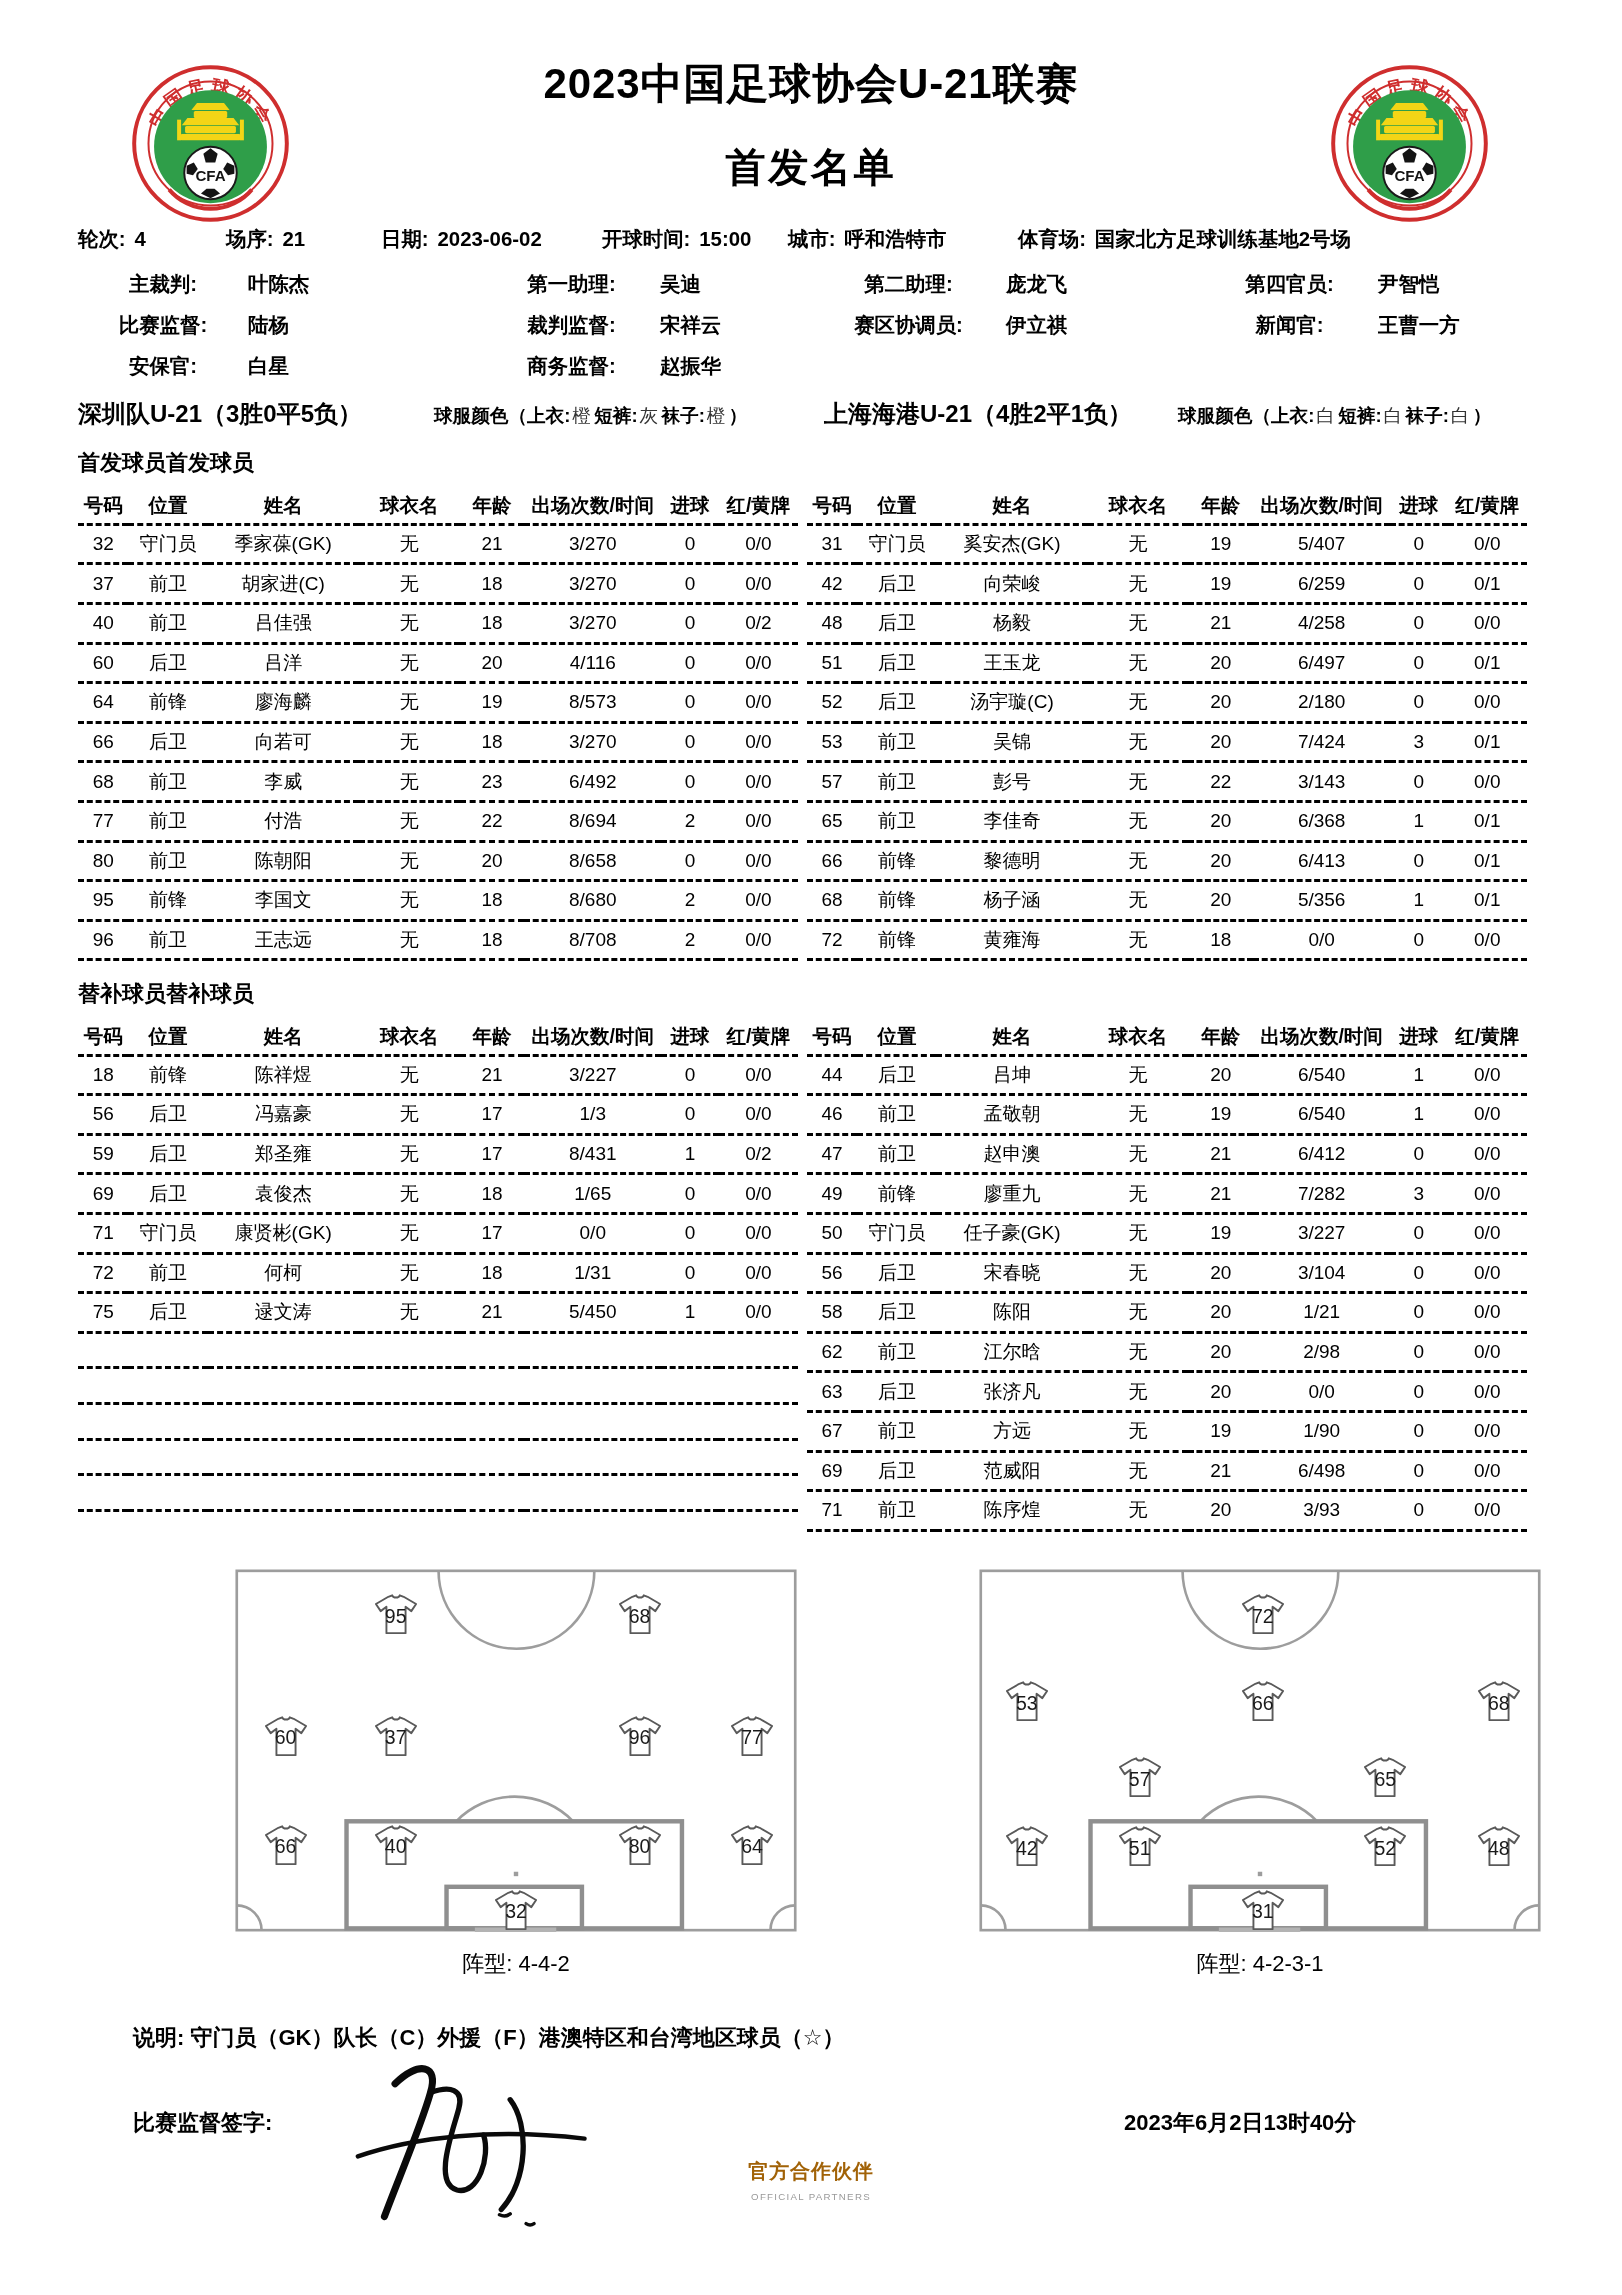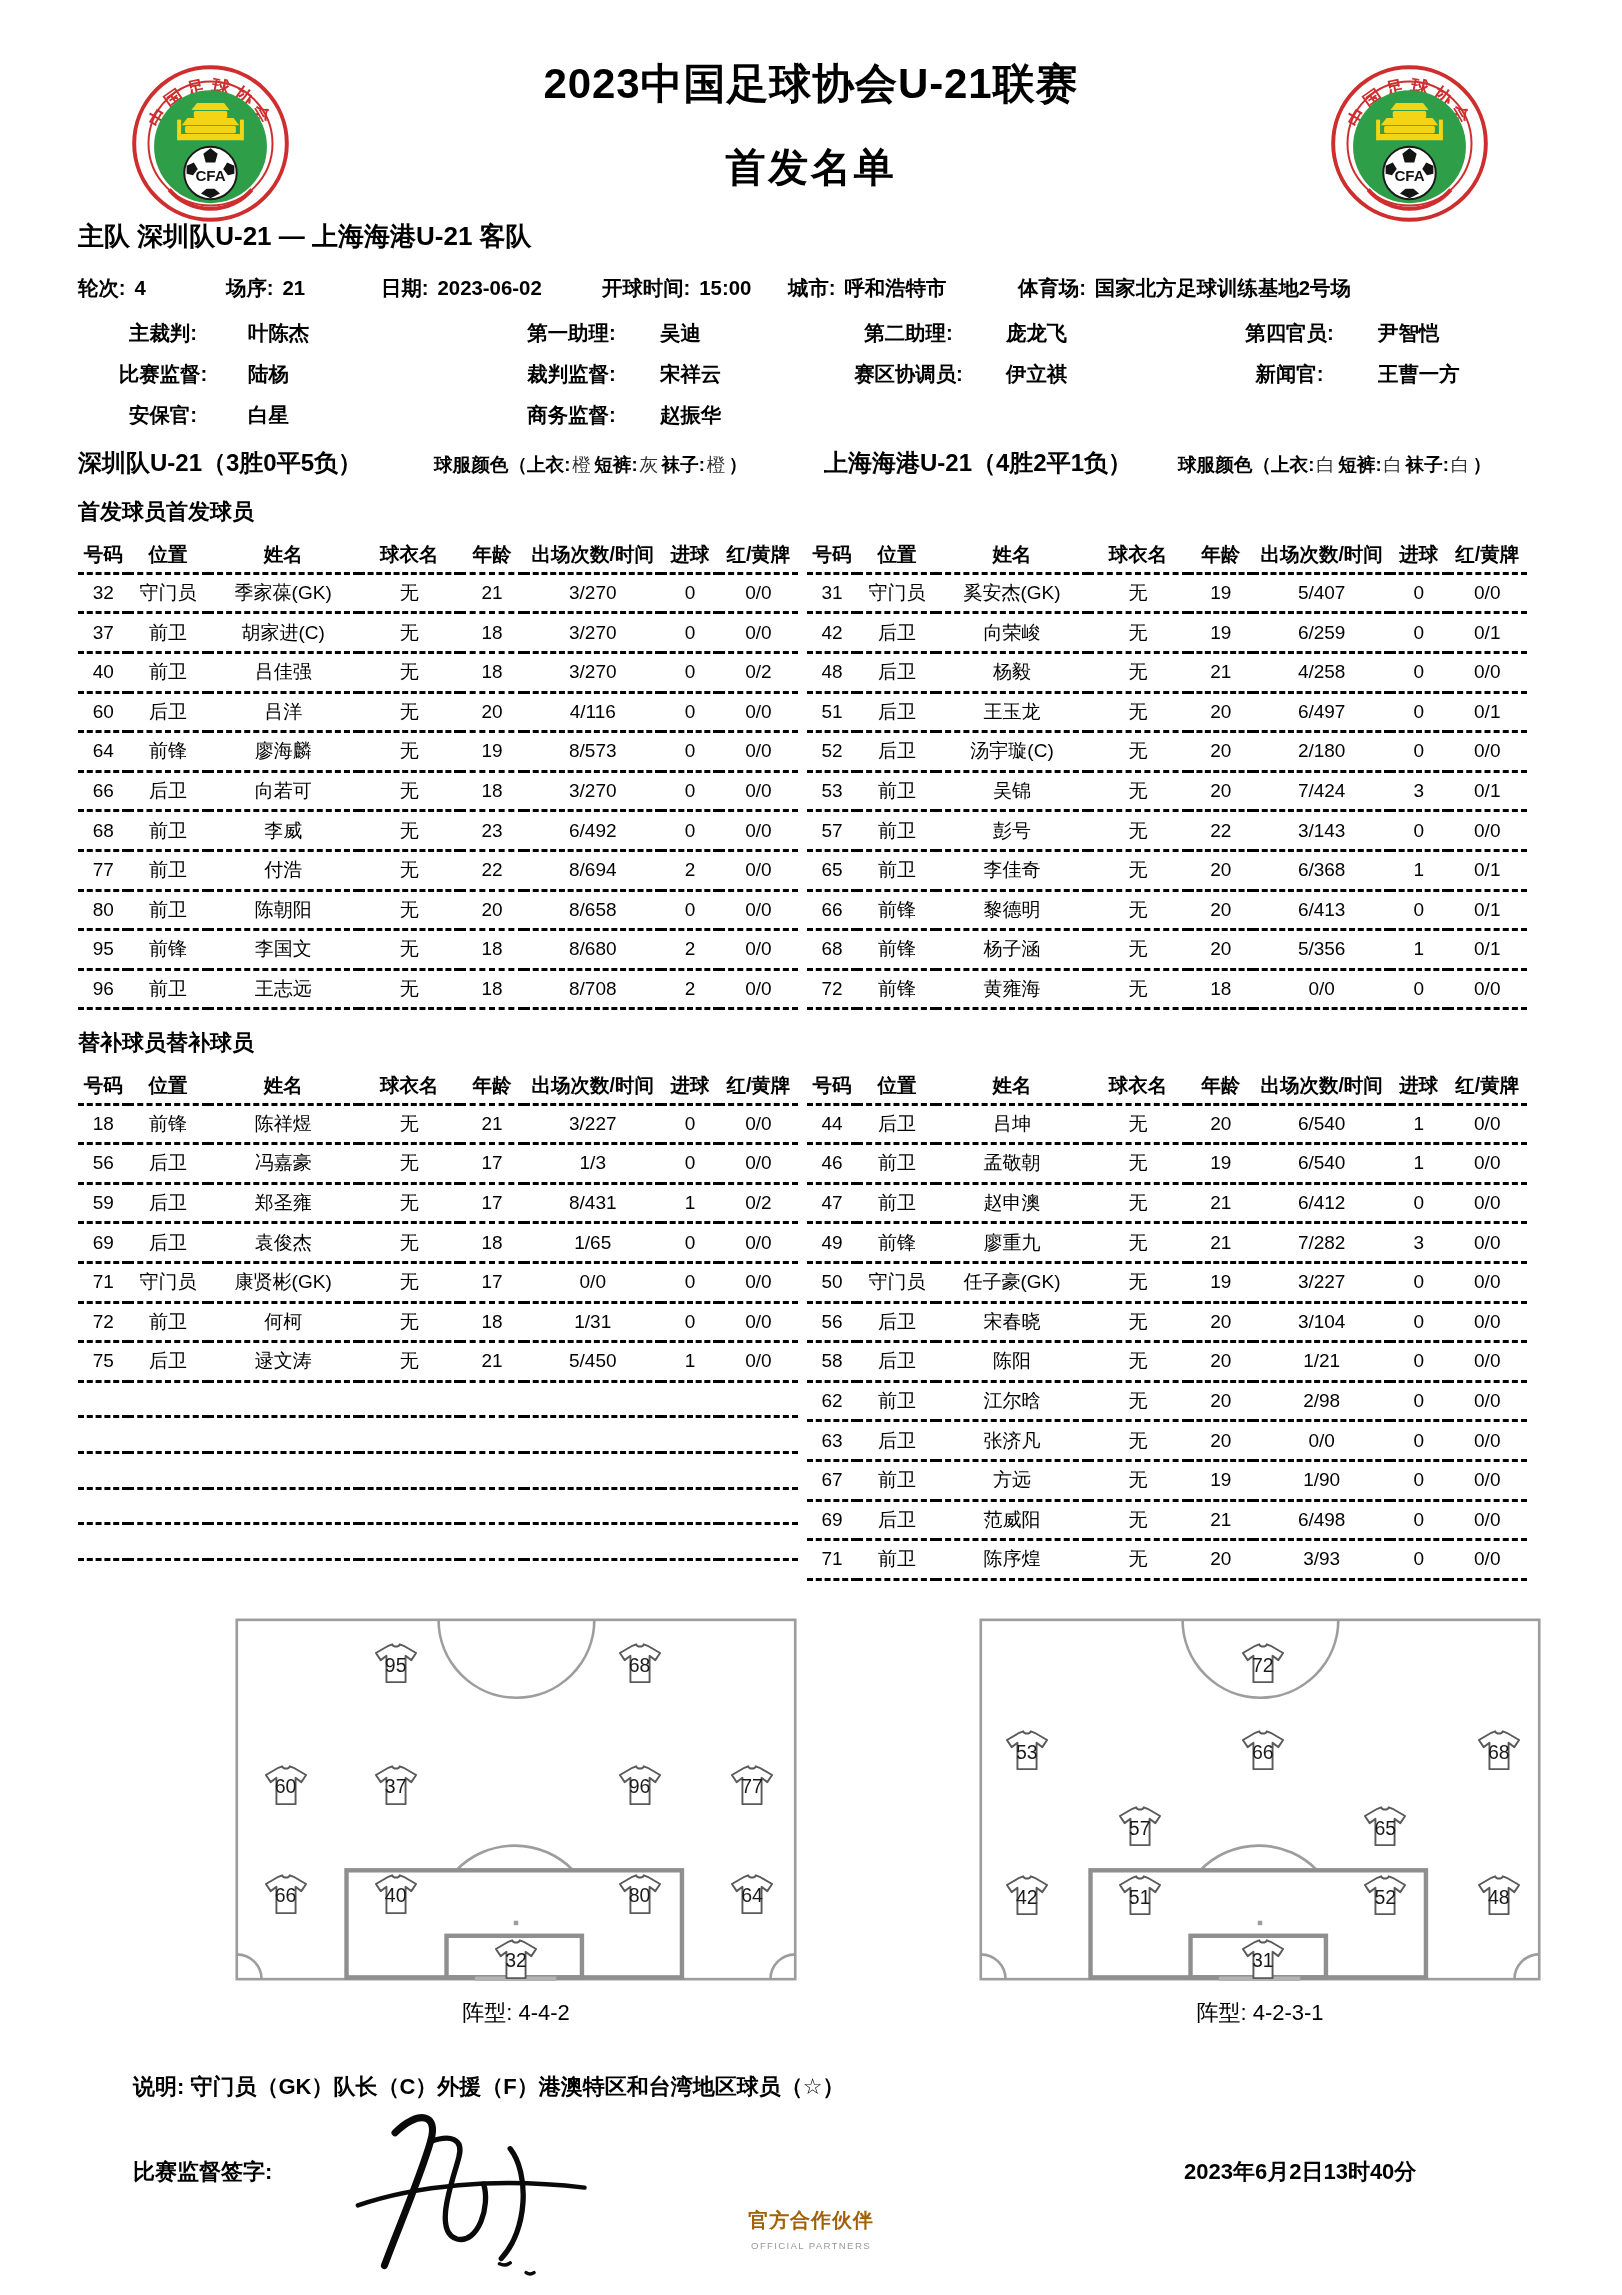--- a/index.html
+++ b/index.html
@@ -60,21 +60,21 @@
   .pitch svg.field{position:absolute;left:0;top:0;}
   .jersey{position:absolute;width:44px;height:42px;transform:translate(-50%,-50%);}
   .jersey svg{position:absolute;left:0;top:0;}
   .jersey .jn{position:absolute;left:0;top:11.5px;width:100%;text-align:center;font-size:19.5px;font-weight:400;color:#1a1a1a;}
   .formlabel{text-align:center;font-size:22px;font-weight:400;margin-top:17.7px;}
   
   .note{margin-top:44px;margin-left:55px;font-size:22px;font-weight:700;}
   .sigrow{position:relative;height:156px;margin-top:8.9px;}
   .sig-label{position:absolute;left:55px;top:46px;font-size:22px;font-weight:700;}
   .sig-img{position:absolute;left:248px;top:-12.4px;}
-  .sig-date{position:absolute;left:1106px;top:46px;font-size:22px;font-weight:700;}
+  .sig-date{position:absolute;left:1046px;top:46px;font-size:22px;font-weight:700;}
   .partners{position:absolute;left:0;right:0;top:96px;text-align:center;}
   .partners .cn{font-size:20px;font-weight:700;color:#a16207;letter-spacing:0.9px;}
   .partners .en{font-size:9.7px;color:#999;letter-spacing:1.3px;margin-top:5.3px;}
 </style>
 </head>
 <body>
 
 <svg width="0" height="0" style="position:absolute">
   <defs>
     <symbol id="sym-cfa" viewBox="0 0 200 200">
@@ -153,21 +153,20 @@
       <svg class="logo l" viewBox="0 0 180 180" width="159" height="159">
           <use href="#sym-cfa"></use>
         </svg>
       <svg class="logo r" viewBox="0 0 180 180" width="159" height="159">
           <use href="#sym-cfa"></use>
         </svg>
       <div class="title">2023中国足球协会U-21联赛</div>
       <div class="subtitle">首发名单</div>
     </div>
 
-    <div class="matchup">主队 深圳队U-21 — 上海海港U-21 客队</div>
 
     <div class="inforow">
         <span class="ii"><b>轮次:</b>4</span>
         <span class="ii"><b>场序:</b>21</span>
         <span class="ii"><b>日期:</b>2023-06-02</span>
         <span class="ii"><b>开球时间:</b>15:00</span>
         <span class="ii"><b>城市:</b>呼和浩特市</span>
         <span class="ii"><b>体育场:</b>国家北方足球训练基地2号场</span>
       </div>
 

